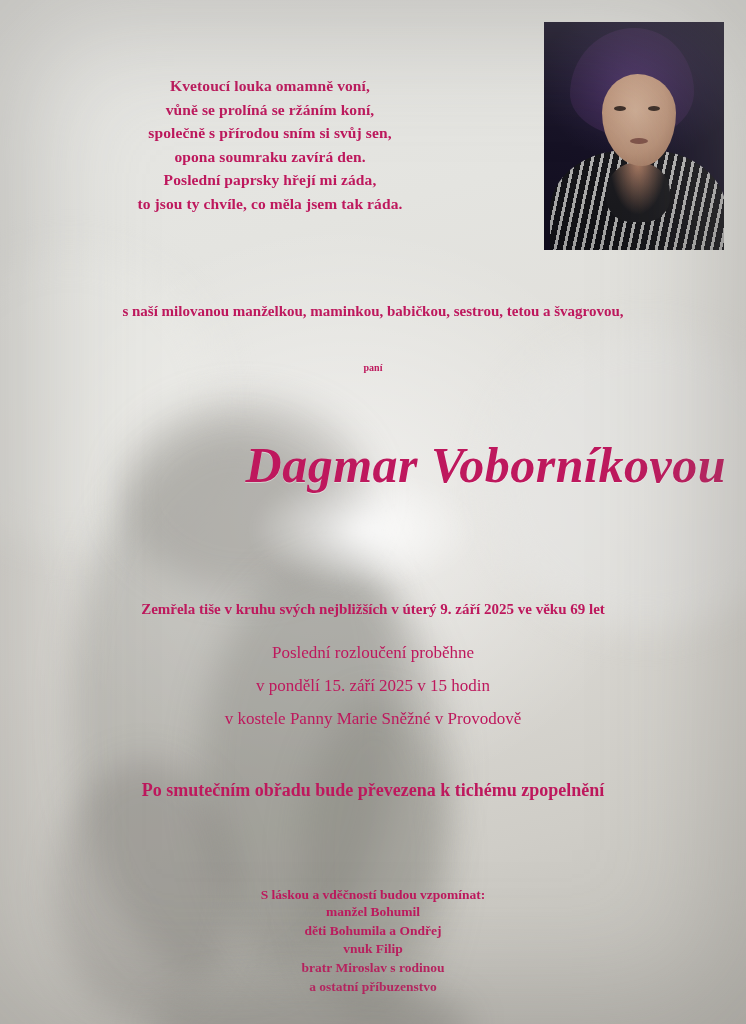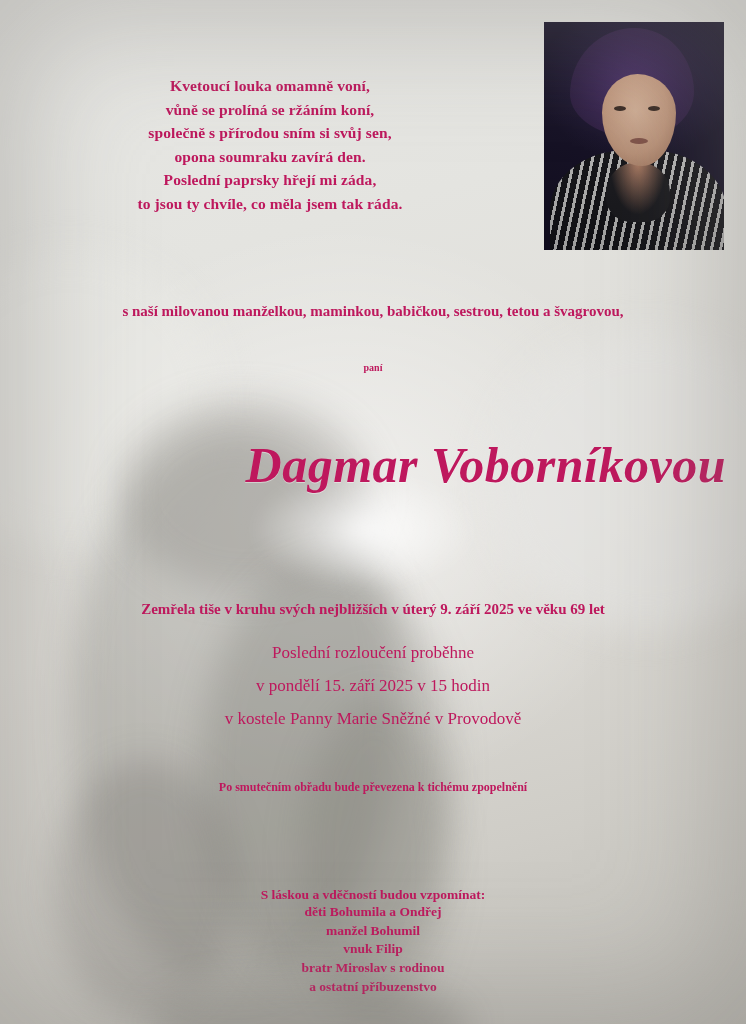--- a/index.html
+++ b/index.html
@@ -194,21 +194,21 @@
     font-size: 17px;
     line-height: 1.95;
   }
   .cremation {
     position: absolute;
     left: 40px;
     top: 780px;
     width: 666px;
     text-align: center;
     font-weight: bold;
-    font-size: 12px;
+    font-size: 18px;
   }
   .remember-head {
     position: absolute;
     left: 40px;
     top: 868px;
     width: 666px;
     text-align: center;
     font-weight: bold;
     font-size: 13.5px;
     margin-top: 19px;
@@ -278,22 +278,22 @@
       <div>Poslední rozloučení proběhne</div>
       <div>v pondělí 15. září 2025 v 15 hodin</div>
       <div>v kostele Panny Marie Sněžné v Provodově</div>
     </div>
 
     <div class="cremation">Po smutečním obřadu bude převezena k tichému zpopelnění</div>
 
     <div class="remember-head">S láskou a vděčností budou vzpomínat:</div>
 
     <div class="mourners">
+      <div>manžel Bohumil</div>
       <div>děti Bohumila a Ondřej</div>
-      <div>manžel Bohumil</div>
       <div>vnuk Filip</div>
       <div>bratr Miroslav s rodinou</div>
       <div>a ostatní příbuzenstvo</div>
     </div>
 
   </div>
 
   <div class="vignette"></div>
 </div>
 

